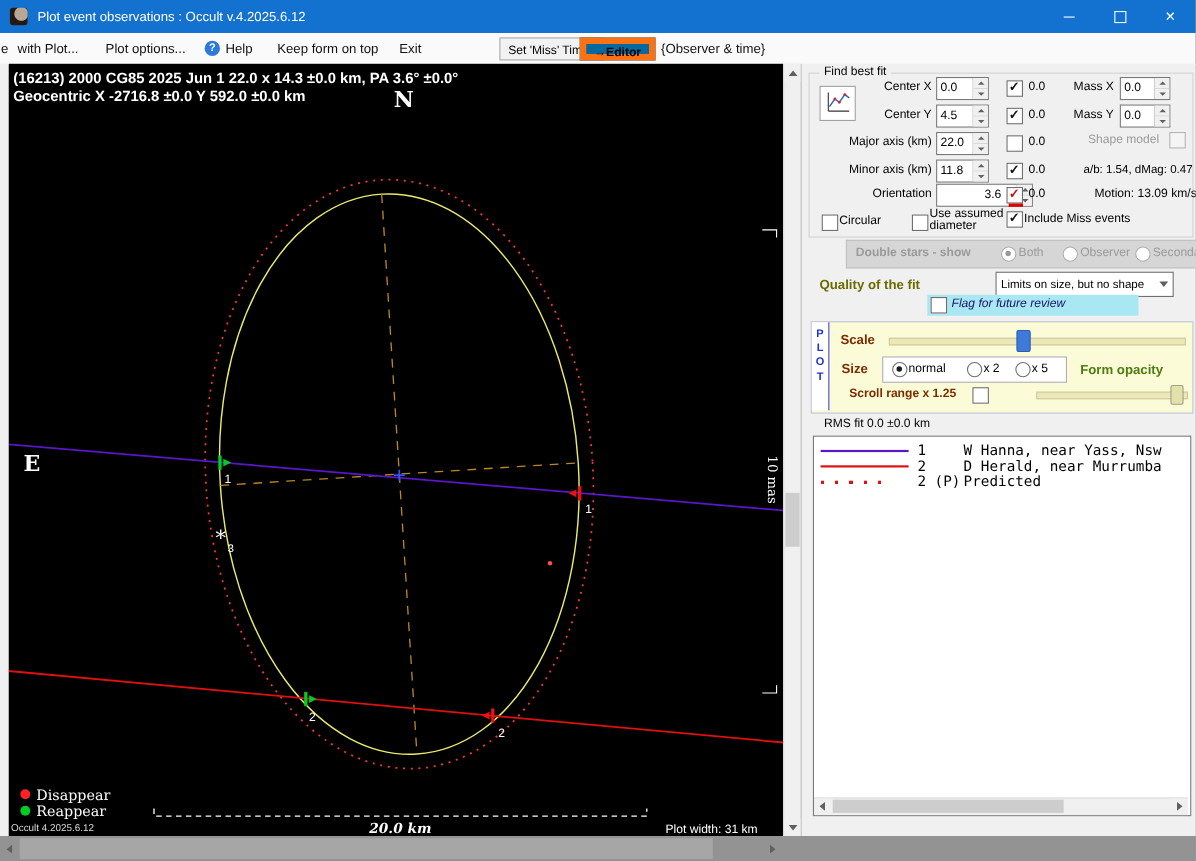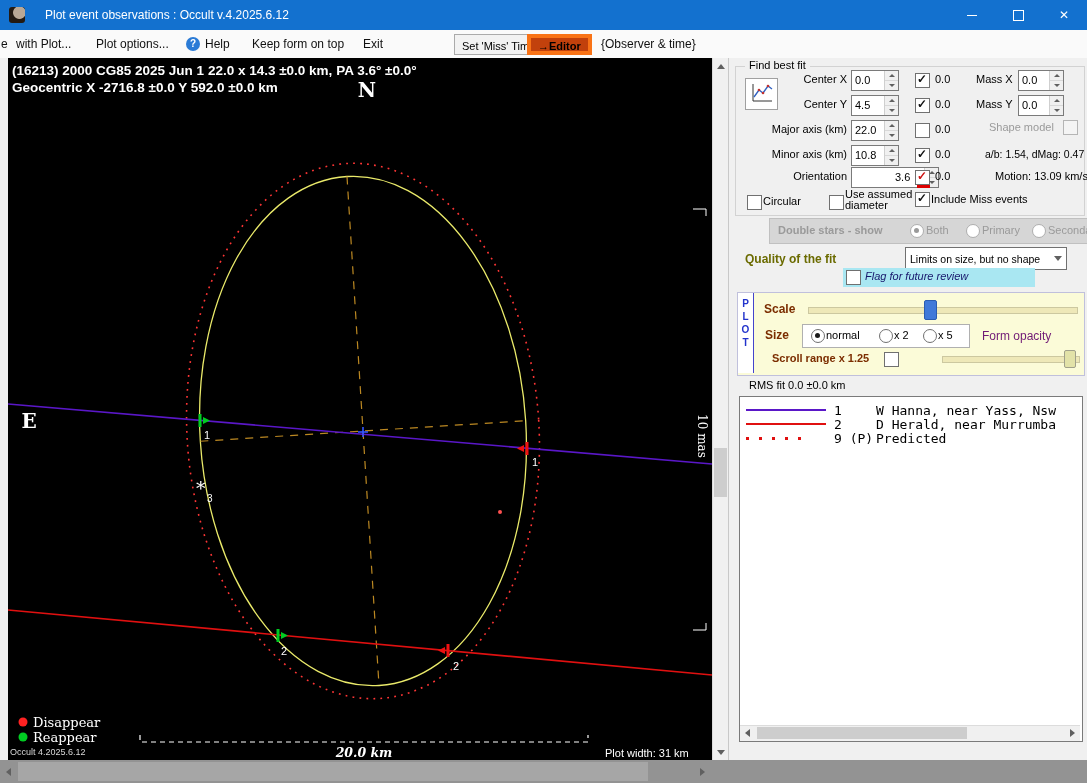--- a/index.html
+++ b/index.html
@@ -3,31 +3,31 @@
 <meta charset="utf-8">
 <style>
   html,body{margin:0;padding:0;}
   body{font-family:"Liberation Sans",sans-serif;}
   #root{position:relative;width:1087px;height:783px;background:#939393;overflow:hidden;font-size:12px;color:#000;}
   .abs{position:absolute;}
 
   
   #titlebar{position:absolute;left:0;top:0;width:1087px;height:30px;background:#1371cf;display:flex;align-items:center;}
   #app-icon{width:16px;height:16px;margin-left:9px;border-radius:3px;background:radial-gradient(circle at 65% 35%, #b9a896 0 40%, #241a12 46%);}
-  #win-title{color:#fff;font-size:12px;margin-left:20px;flex:1;white-space:nowrap;}
+  #win-title{color:#fff;font-size:12px;margin-left:9px;flex:1;white-space:nowrap;}
   .win-btn{width:46px;height:30px;display:flex;align-items:center;justify-content:center;color:#fff;font-size:12px;}
   .min-glyph{width:10px;height:1px;background:#fff;}
   .max-glyph{width:9px;height:9px;border:1px solid #fff;}
 
   
   #menubar{position:absolute;left:0;top:30px;width:1087px;height:28px;background:#fafafa;border-bottom:1px solid #e3e3e3;}
   .menu-item{position:absolute;top:7px;font-size:12px;color:#111;white-space:nowrap;}
   #help-icon{position:absolute;left:186px;top:7px;width:14px;height:14px;border-radius:50%;background:#2b7bd6;color:#fff;font-size:10px;font-weight:bold;text-align:center;line-height:14px;}
   .mini-btn{position:absolute;top:4px;height:21px;background:#f2f2f2;border:1px solid #aaa;font-size:11px;padding:2px 7px 0 7px;white-space:nowrap;}
-  #editor-btn{border:4px solid #f97316;background:#c2410c;font-weight:bold;}
+  #editor-btn{border:6px solid #f97316;background:#0369a1;font-weight:bold;}
 
   
   #plot-area{position:absolute;left:8px;top:58px;width:704px;height:702px;background:#000;}
 
   
   .sb-track{position:absolute;background:#f0f0f0;}
   .sb-thumb{position:absolute;background:#cdcdcd;}
   .sb-btn{position:absolute;display:flex;align-items:center;justify-content:center;background:#f0f0f0;}
   .tri-up{width:0;height:0;border-left:4px solid transparent;border-right:4px solid transparent;border-bottom:5px solid #606060;}
   .tri-down{width:0;height:0;border-left:4px solid transparent;border-right:4px solid transparent;border-top:5px solid #606060;}
@@ -283,21 +283,21 @@
           </div>
         </div>
     </div>
     <div class="cb" style="left:186px;top:65px;"></div>
     <div class="lbl" style="left:206px;top:65px;">0.0</div>
     <div class="lbl gray" style="left:260px;top:63px;">Shape model</div>
     <div class="cb disabled" style="left:334px;top:62px;"></div>
 
     <div class="lbl right" style="left:22px;top:90px;width:96px;">Minor axis (km)</div>
     <div class="num" style="left:122px;top:87px;width:46px;">
-      <div class="val">10.8</div>
+      <div class="val">11.8</div>
       <div class="spin">
           <div>
             <div class="tri-up"></div>
           </div>
           <div>
             <div class="tri-down"></div>
           </div>
         </div>
     </div>
     <div class="cb checked" style="left:186px;top:90px;"></div>
@@ -329,21 +329,21 @@
       <span>Use assumed</span><br><span>diameter</span>
     </div>
     <div class="cb checked" style="left:186px;top:134px;"></div>
     <div class="lbl" style="left:202px;top:135px;">Include Miss events</div>
 
     <div class="abs" style="left:12px;top:160px;width:330px;height:24px;background:#d6d6d6;border:1px solid #c0c0c0;margin-left:28px;">
       <div class="lbl gray" style="left:8px;top:5px;font-weight:bold;">Double stars - show</div>
       <div class="radio disabled sel" style="left:140px;top:5px;"></div>
       <div class="lbl gray" style="left:156px;top:5px;">Both</div>
       <div class="radio disabled" style="left:196px;top:5px;"></div>
-      <div class="lbl gray" style="left:212px;top:5px;">Primary</div>
+      <div class="lbl gray" style="left:212px;top:5px;">Observer</div>
       <div class="radio disabled" style="left:262px;top:5px;"></div>
       <div class="lbl gray" style="left:278px;top:5px;">Secondary</div>
     </div>
 
     <div class="lbl" style="left:16px;top:194px;font-size:12px;font-weight:bold;color:#6b6b00;">Quality of the fit</div>
     <div class="dropdown" style="left:176px;top:189px;width:160px;">
       <span class="dd-text">Limits on size, but no shape</span>
       <span class="dd-arrow">
           <span class="tri-down"></span>
         </span>
@@ -367,21 +367,21 @@
 
       <div class="lbl maroon" style="left:27px;top:35px;">Size</div>
       <div id="size-box">
         <div class="radio sel" style="left:8px;top:4px;"></div>
         <div class="lbl" style="left:23px;top:4px;">normal</div>
         <div class="radio" style="left:76px;top:4px;"></div>
         <div class="lbl" style="left:91px;top:4px;">x 2</div>
         <div class="radio" style="left:120px;top:4px;"></div>
         <div class="lbl" style="left:135px;top:4px;">x 5</div>
       </div>
-      <div class="lbl" style="left:244px;top:36px;font-size:12px;font-weight:normal;color:#701a75;">Form opacity</div>
+      <div class="lbl" style="left:244px;top:36px;font-size:12px;font-weight:bold;color:#4d7c0f;">Form opacity</div>
 
       <div class="lbl maroon" style="left:34px;top:59px;font-size:11px;">Scroll range x 1.25</div>
       <div class="cb" style="left:146px;top:59px;"></div>
       <div class="slider-track" style="left:204px;top:63px;width:136px;"></div>
       <div class="slider-thumb" style="left:326px;top:57px;width:10px;height:16px;background:#e2e2a8;border:1px solid #a0a08a;"></div>
     </div>
 
     <div class="lbl" style="left:20px;top:321px;">RMS fit  0.0 ±0.0 km</div>
 
     <div id="listbox">
@@ -390,21 +390,21 @@
         <div class="obs-num">1</div>
         <div class="obs-name">W Hanna, near Yass, Nsw</div>
       </div>
       <div class="obs-row" style="top:20px;">
         <div class="obs-sample" style="background:#e01010;"></div>
         <div class="obs-num">2</div>
         <div class="obs-name">D Herald, near Murrumba</div>
       </div>
       <div class="obs-row" style="top:34px;">
         <div class="obs-sample" style="width:58px;height:3px;background:repeating-linear-gradient(90deg,#e01010 0 3px,transparent 3px 13px);"></div>
-        <div class="obs-num">9 (P)</div>
+        <div class="obs-num">2 (P)</div>
         <div class="obs-name">Predicted</div>
       </div>
       <div id="listbox-hscroll">
         <div class="sb-btn" style="left:0;top:0;width:15px;height:14px;">
             <div class="tri-left"></div>
           </div>
         <div class="sb-thumb" style="left:17px;top:1px;width:210px;height:12px;"></div>
         <div class="sb-btn" style="right:0;top:0;width:15px;height:14px;">
             <div class="tri-right"></div>
           </div>

